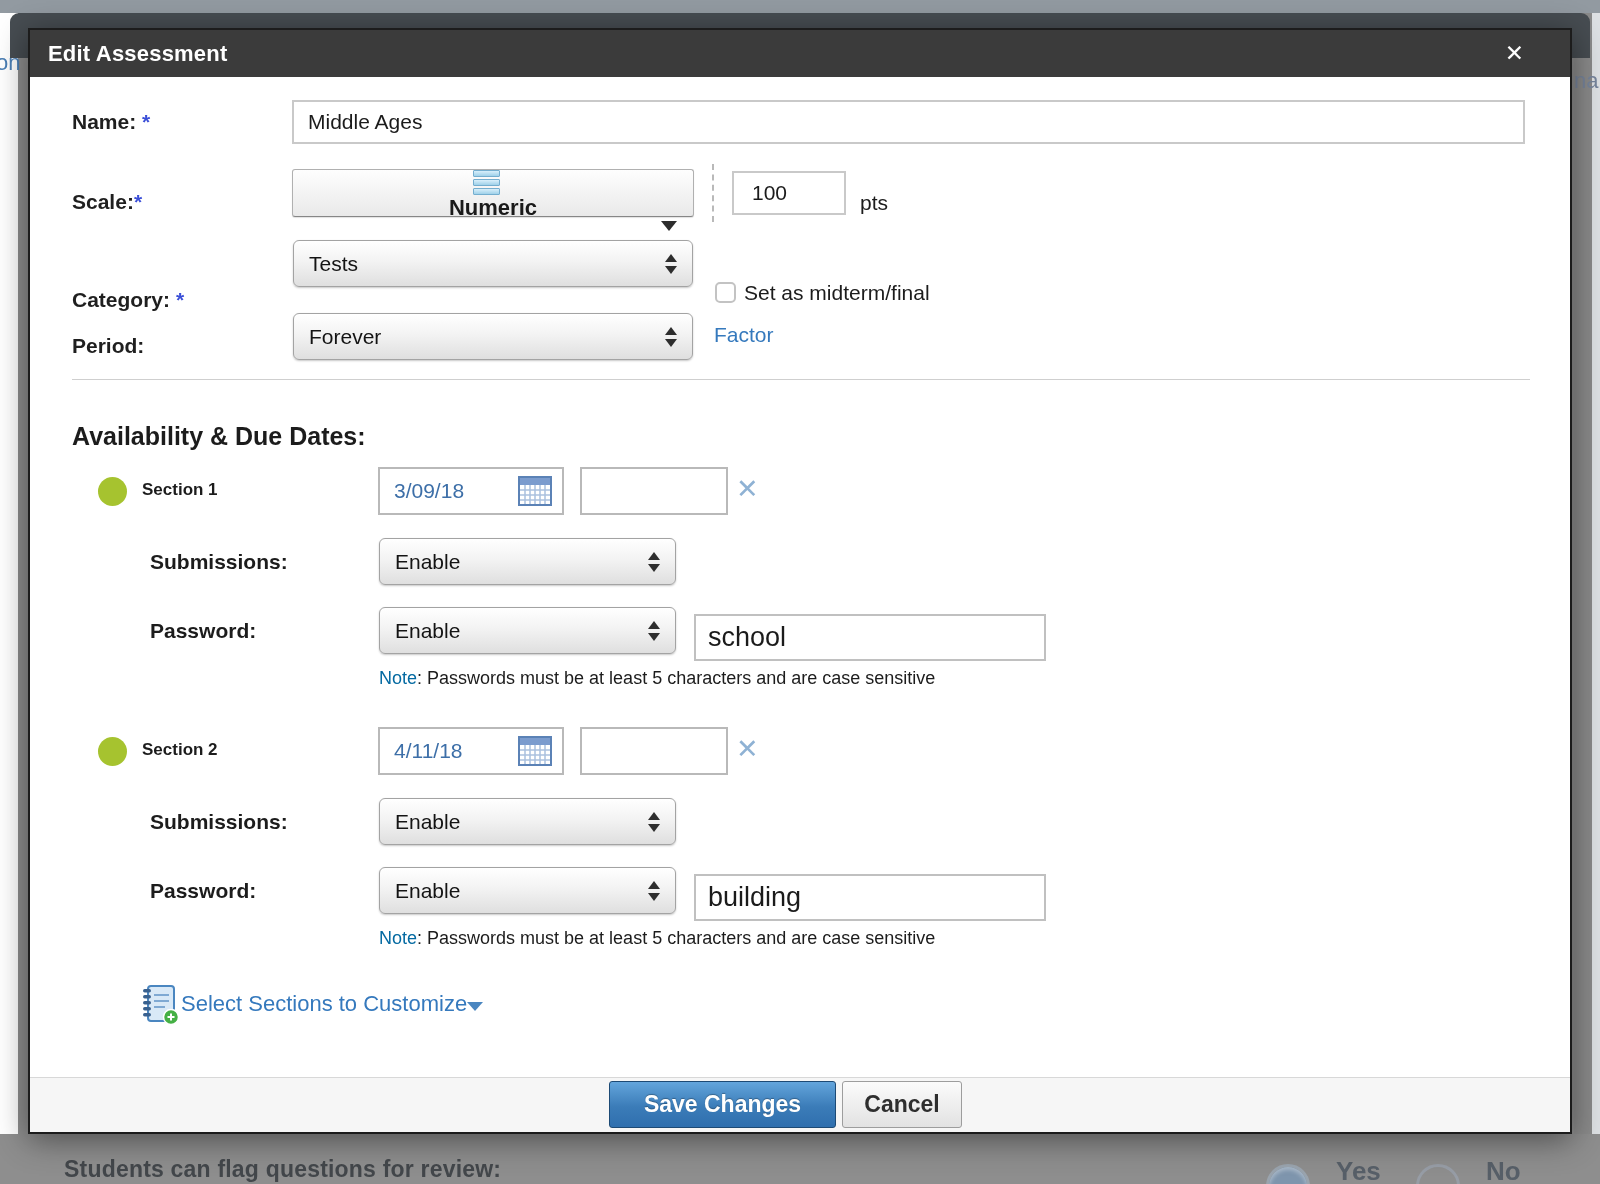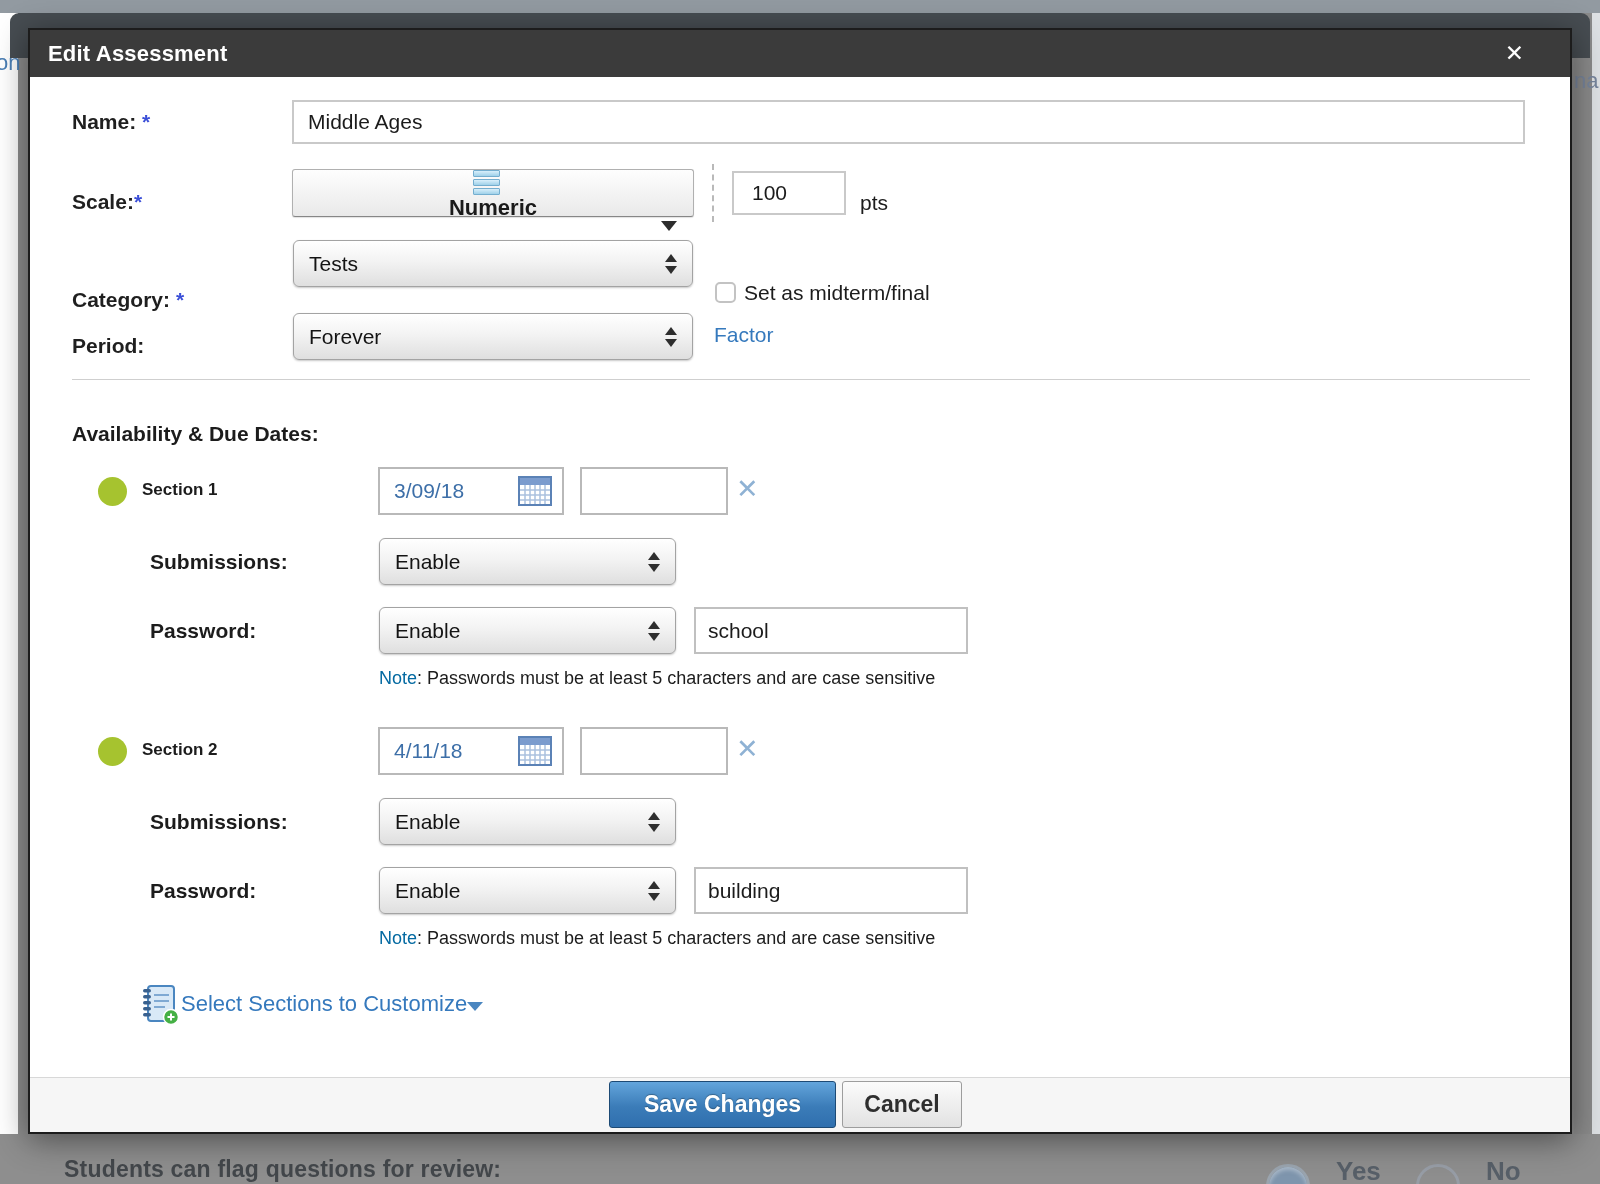--- a/index.html
+++ b/index.html
@@ -56,31 +56,31 @@
   .scale-icon .bar{height:5px;border:1px solid #74aecf;border-radius:1px;background:linear-gradient(#d8effb,#9fd1e9);}
   .scale-caret{margin-left:auto;width:0;height:0;border-left:8px solid transparent;border-right:8px solid transparent;border-top:10px solid #2d2d2d;}
 
   .dash-sep{left:682px;top:134px;height:58px;width:0;border-left:2px dashed #b9b9b9;}
 
   .checkbox{left:685px;top:252px;width:21px;height:21px;border:2px solid #c3c3c3;border-radius:5px;background:#fff;cursor:pointer;}
   .plain-label{font-size:21px;color:#1c1c1c;}
   .link{font-size:21px;color:#3579bd;cursor:pointer;}
 
   .divider{left:42px;top:349px;width:1458px;height:0;border-top:1px solid #cfcfcf;}
-  .avail-heading{left:42px;top:392px;font-size:21px;font-weight:bold;color:#1c1c1c;}
+  .avail-heading{left:42px;top:392px;font-size:25px;font-weight:bold;color:#1c1c1c;}
 
   .dot{width:29px;height:29px;border-radius:50%;background:#a6c32f;}
   .section-name{font-size:17px;font-weight:bold;color:#1c1c1c;}
   .date-box{width:186px;height:48px;border:2px solid #b9b9b9;background:#fff;display:flex;align-items:center;padding:0 10px 0 14px;cursor:pointer;}
   .date-text{font-size:21px;color:#3d6fa8;}
   .date-box svg{margin-left:auto;}
   .due-input{width:148px;height:48px;border:2px solid #b9b9b9;background:#fff;font-family:inherit;font-size:21px;color:#1b1b1b;padding:0 10px;outline:none;box-sizing:border-box;}
   .remove-x{font-size:27px;font-weight:bold;color:#8fb2d4;cursor:pointer;line-height:1;}
   .sub-label{font-size:21px;font-weight:bold;color:#1c1c1c;}
-  .pw-input{width:274px;height:47px;border:2px solid #c0c0c0;font-size:21px;padding:0 12px;}
+  .pw-input{width:352px;height:47px;border:2px solid #c0c0c0;font-size:27px;padding:0 12px;margin-top:7px;}
   .note{font-size:18px;color:#1c1c1c;}
   .note .note-prefix{color:#0369a1;}
 
   .customize{left:109px;top:953px;display:flex;align-items:center;gap:0;cursor:pointer;}
   .customize .cust-text{font-size:22px;color:#3579bd;}
   .cust-caret{width:0;height:0;border-left:8px solid transparent;border-right:8px solid transparent;border-top:9px solid #4a86c0;margin-top:4px;}
 
   .modal-footer{left:0;top:1047px;width:100%;height:55px;background:#f6f6f6;border-top:1px solid #d8d8d8;}
   .save-btn{left:579px;top:3px;width:227px;height:47px;border:1px solid #1d4a75;border-radius:3px;
     background:linear-gradient(#63a5dc,#3b7cb8 55%,#2f6fae);color:#ffffff;font-size:23px;font-weight:bold;

